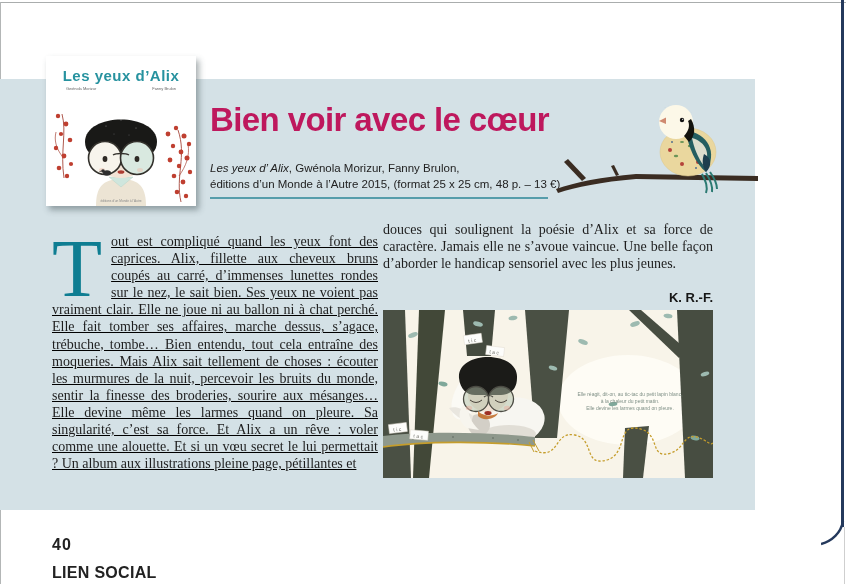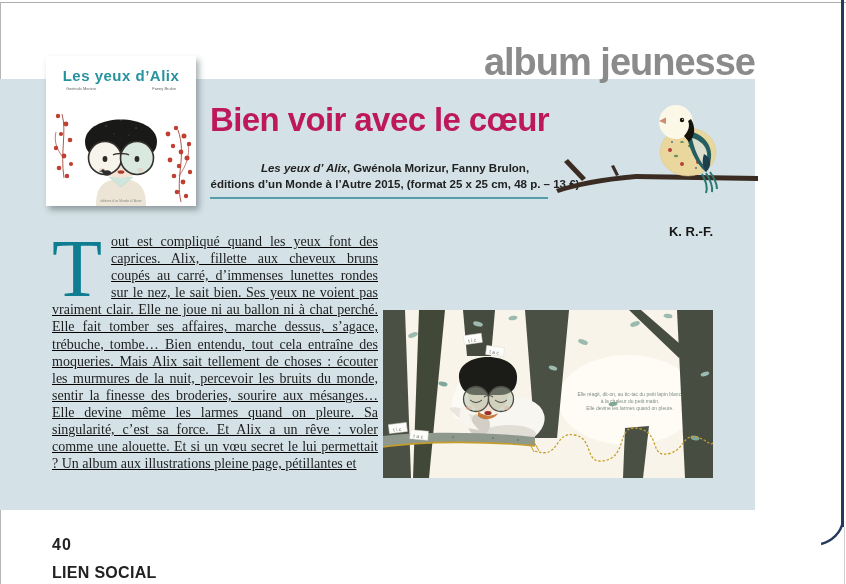--- a/index.html
+++ b/index.html
@@ -8,52 +8,51 @@
   .border-top{position:absolute;left:0;top:2px;width:846px;height:1px;background:#aaadad;}
   .border-left{position:absolute;left:0;top:2px;width:1px;height:582px;background:#b3b6b6;}
   .blue-panel{position:absolute;left:0;top:79px;width:755px;height:431px;background:#d4e1e6;}
   .section-header{position:absolute;top:41px;right:91px;font-size:38px;font-weight:700;
                   color:#8b8b8b;letter-spacing:-1px;}
   .book-cover{position:absolute;left:46px;top:56px;width:150px;height:150px;background:#3b82f6;
               box-shadow:3px 4px 6px rgba(60,75,80,.45);}
   .article-title{position:absolute;left:210px;top:101px;font-size:33px;font-weight:700;
                  color:#be185d;letter-spacing:-0.6px;margin:0;}
   .article-reference{position:absolute;left:210px;top:160px;width:370px;font-size:11.5px;
-                     font-weight:700;color:#222;line-height:16px;text-align:center;}
+                     font-weight:400;color:#222;line-height:16px;}
   .ref-italic{font-style:italic;}
   .title-rule{position:absolute;left:210px;top:197px;width:338px;height:2px;background:#569dab;}
   .bird{position:absolute;left:556px;top:94px;width:202px;height:100px;}
   .col{position:absolute;}
   .col1{left:52px;top:233px;width:326px;text-decoration:underline;}
   .col2{left:383px;top:221px;width:330px;}
   .col p{margin:0;font-family:"Liberation Serif","DejaVu Serif",serif;font-size:14px;
          line-height:17.1px;text-align:justify;color:#1e1e1e;}
   .col1 p::first-letter{float:left;font-size:82px;line-height:62px;color:#0e7d92;
                         padding:5px 9px 0 0;font-family:"Liberation Serif",serif;}
-  .signature{margin-top:3px;text-align:right;font-weight:700;font-size:13px;color:#161616;}
+  .signature{margin-top:18px;text-align:right;font-weight:700;font-size:13px;color:#161616;}
   .illustration{position:absolute;left:383px;top:310px;width:330px;height:168px;}
   .footer{position:absolute;left:52px;top:536px;display:flex;align-items:baseline;gap:10px;flex-direction:column;}
   .footer .num{font-size:16px;font-weight:700;color:#222;letter-spacing:1px;}
   .footer .mag{font-size:16px;font-weight:700;color:#222;letter-spacing:.3px;}
   .footer .issue{font-size:12px;color:#4aa0b4;}
   .footer .date{font-size:12px;color:#3a3a3a;}
   .page-edge{position:absolute;left:841px;top:0;width:3px;height:527px;background:#24395c;}
   .page-curl{position:absolute;left:821px;top:521px;}
   .edge-faint{position:absolute;left:844px;top:527px;width:1px;height:57px;background:#cfcfcf;}
 </style>
 </head>
 <body>
 
 <div class="stage">
 
   <div class="border-top"></div>
   <div class="border-left"></div>
   <div class="blue-panel"></div>
 
-  <div class="section-header">album jeunesse</div>
 
   <div class="book-cover">
     <svg width="150" height="150" viewBox="0 0 150 150">
       <rect x="0" y="0" width="150" height="150" fill="#ffffff"></rect>
       <text x="75" y="25" text-anchor="middle" font-size="15" font-weight="600" fill="#27929f" letter-spacing="0.5" font-family="&quot;Liberation Sans&quot;,sans-serif">Les yeux d’Alix</text>
       <text x="20" y="34" font-size="4" fill="#666" font-family="&quot;Liberation Sans&quot;,sans-serif">Gwénola Morizur</text>
       <text x="130" y="34" text-anchor="end" font-size="4" fill="#666" font-family="&quot;Liberation Sans&quot;,sans-serif">Fanny Brulon</text>
 
       <g>
         <path d="M18,122 C14,96 21,76 16,58" stroke="#a6463a" stroke-width="0.9" fill="none"></path>
@@ -167,20 +166,21 @@
       <circle cx="126" cy="26" r="2.2" fill="#141414"></circle>
       <circle cx="126.7" cy="25.3" r="0.6" fill="#ffffff"></circle>
       <path d="M103,27 L110,23.5 L110,30 Z" fill="#cf8a70"></path>
     </g>
   </svg>
 
   <div class="col col1">
     <p>Tout est compliqué quand les yeux font des caprices. Alix, fillette aux cheveux bruns coupés au carré, d’immenses lunettes rondes sur le nez, le sait bien. Ses yeux ne voient pas vraiment clair. Elle ne joue ni au ballon ni à chat perché. Elle fait tomber ses affaires, marche dessus, s’agace, trébuche, tombe… Bien entendu, tout cela entraîne des moqueries. Mais Alix sait tellement de choses : écouter les murmures de la nuit, percevoir les bruits du monde, sentir la finesse des broderies, sourire aux mésanges… Elle devine même les larmes quand on pleure. Sa singularité, c’est sa force. Et Alix a un rêve : voler comme une alouette. Et si un vœu secret le lui permettait ? Un album aux illustrations pleine page, pétillantes et</p>
   </div>
   <div class="col col2">
+    <p>douces qui soulignent la poésie d’Alix et sa force de caractère. Jamais elle ne s’avoue vaincue. Une belle façon d’aborder le handicap sensoriel avec les plus jeunes.</p>
     <div class="signature">K. R.-F.</div>
   </div>
 
   <svg class="illustration" viewBox="0 0 330 168" width="330" height="168">
     <rect x="0" y="0" width="330" height="168" fill="#f8f4e9"></rect>
     <ellipse cx="245" cy="90" rx="70" ry="45" fill="#fffef8" opacity="0.8"></ellipse>
     <g fill="#4a5044">
       <path d="M80,0 L112,0 L108,46 L84,46 Z" fill="#454b3f"></path>
       <path d="M0,0 L22,0 L28,168 L0,168 Z"></path>
       <path d="M36,0 L62,0 L46,168 L30,168 Z" fill="#424838"></path>

